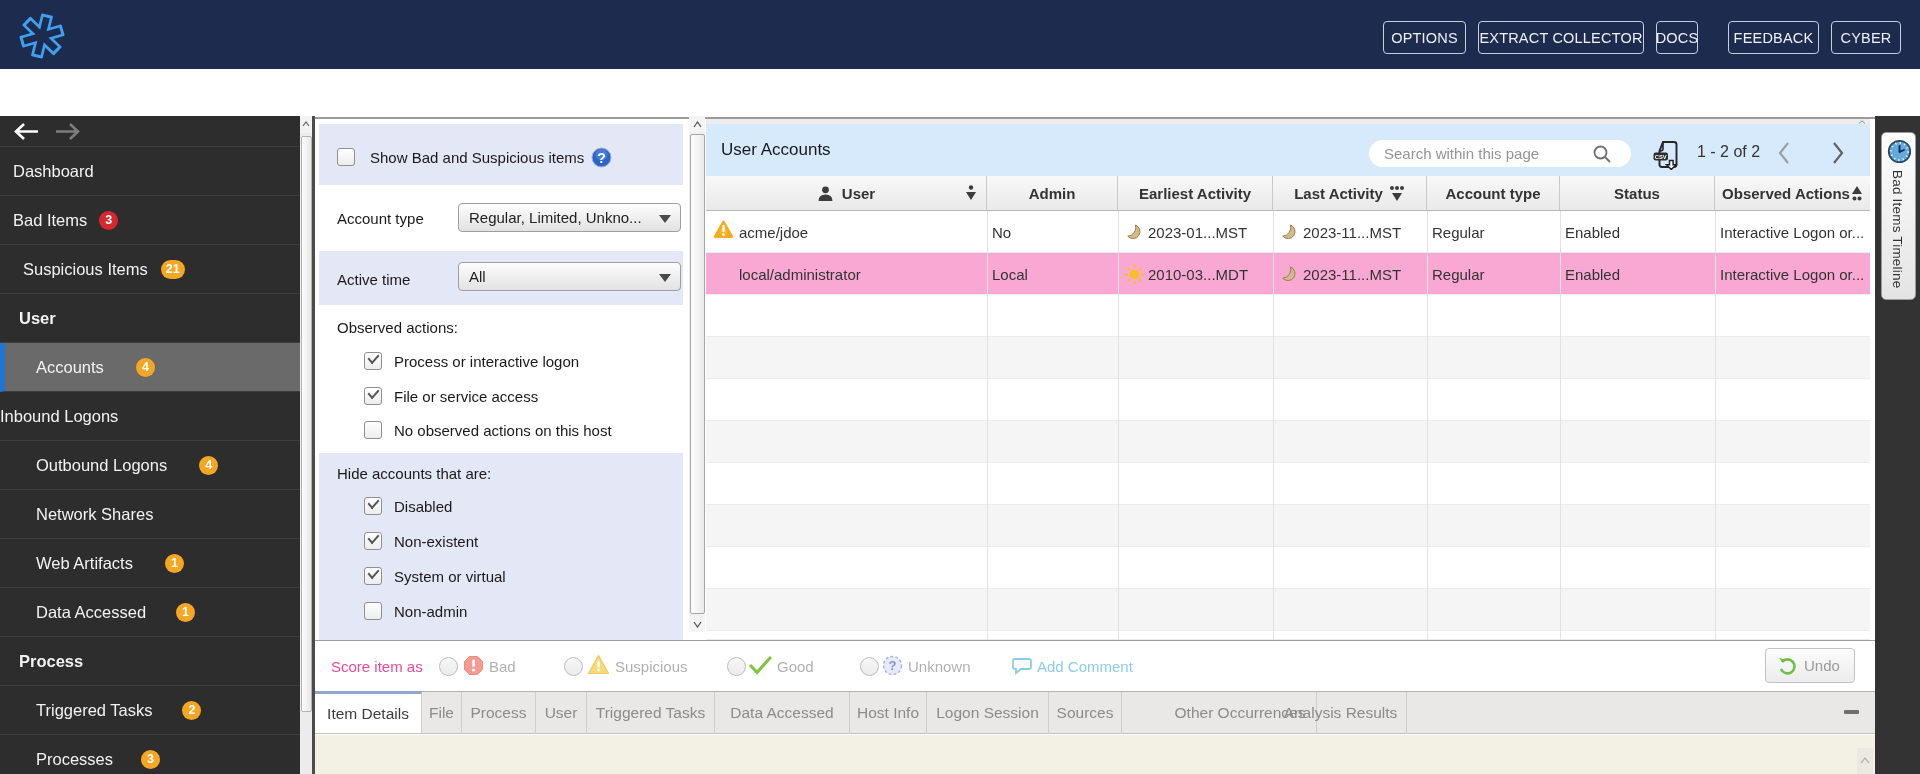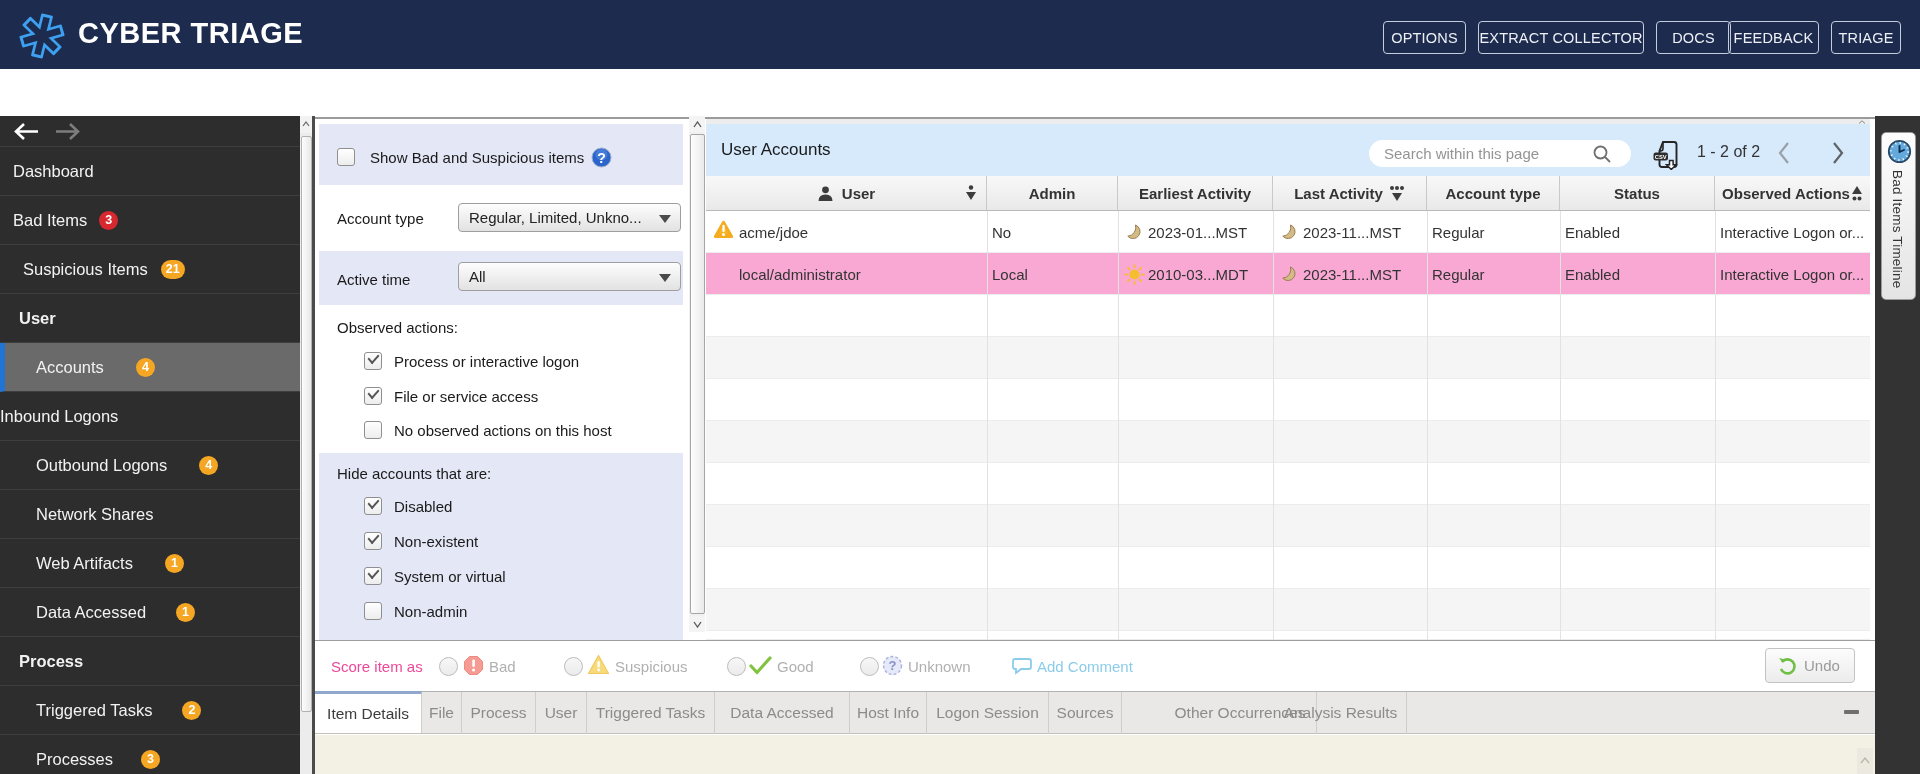--- a/index.html
+++ b/index.html
@@ -81,26 +81,25 @@
           <rect x="17" y="1" width="12" height="44" rx="1" transform="rotate(120 23 23)"></rect>
         </g>
         <g fill="#1d2c4e">
           <rect x="19.7" y="4" width="6.6" height="38"></rect>
           <rect x="19.7" y="4" width="6.6" height="38" transform="rotate(60 23 23)"></rect>
           <rect x="19.7" y="4" width="6.6" height="38" transform="rotate(120 23 23)"></rect>
           <circle cx="23" cy="23" r="6"></circle>
         </g>
       </g>
     </svg>
-    <div class="brand">CYBER TRIAGE</div>
     <div class="hbtn" style="left:1383px;width:83px;">OPTIONS</div>
     <div class="hbtn" style="left:1478px;width:166px;">EXTRACT COLLECTOR</div>
-    <div class="hbtn" style="left:1656px;width:75px;">DOCS</div>
+    <div class="hbtn" style="left:1656px;width:42px;">DOCS</div>
     <div class="hbtn" style="left:1728px;width:91px;">FEEDBACK</div>
-    <div class="hbtn" style="left:1831px;width:70px;">TRIAGE</div>
+    <div class="hbtn" style="left:1831px;width:70px;">CYBER</div>
   </div>
 
 
   <div id="side">
     <div style="position:absolute;left:0;top:0;width:300px;height:31px;border-bottom:1px solid #3e3e3e;">
       <svg class="abs" style="left:13px;top:6px" width="27" height="19" viewBox="0 0 27 19">
           <path d="M11 2 L3 9.5 L11 17 M3 9.5 H25" stroke="#ffffff" stroke-width="2.6" fill="none"></path>
         </svg>
       <svg class="abs" style="left:54px;top:6px" width="27" height="19" viewBox="0 0 27 19">
           <path d="M16 2 L24 9.5 L16 17 M24 9.5 H2" stroke="#7d7d7d" stroke-width="2.6" fill="none"></path>

